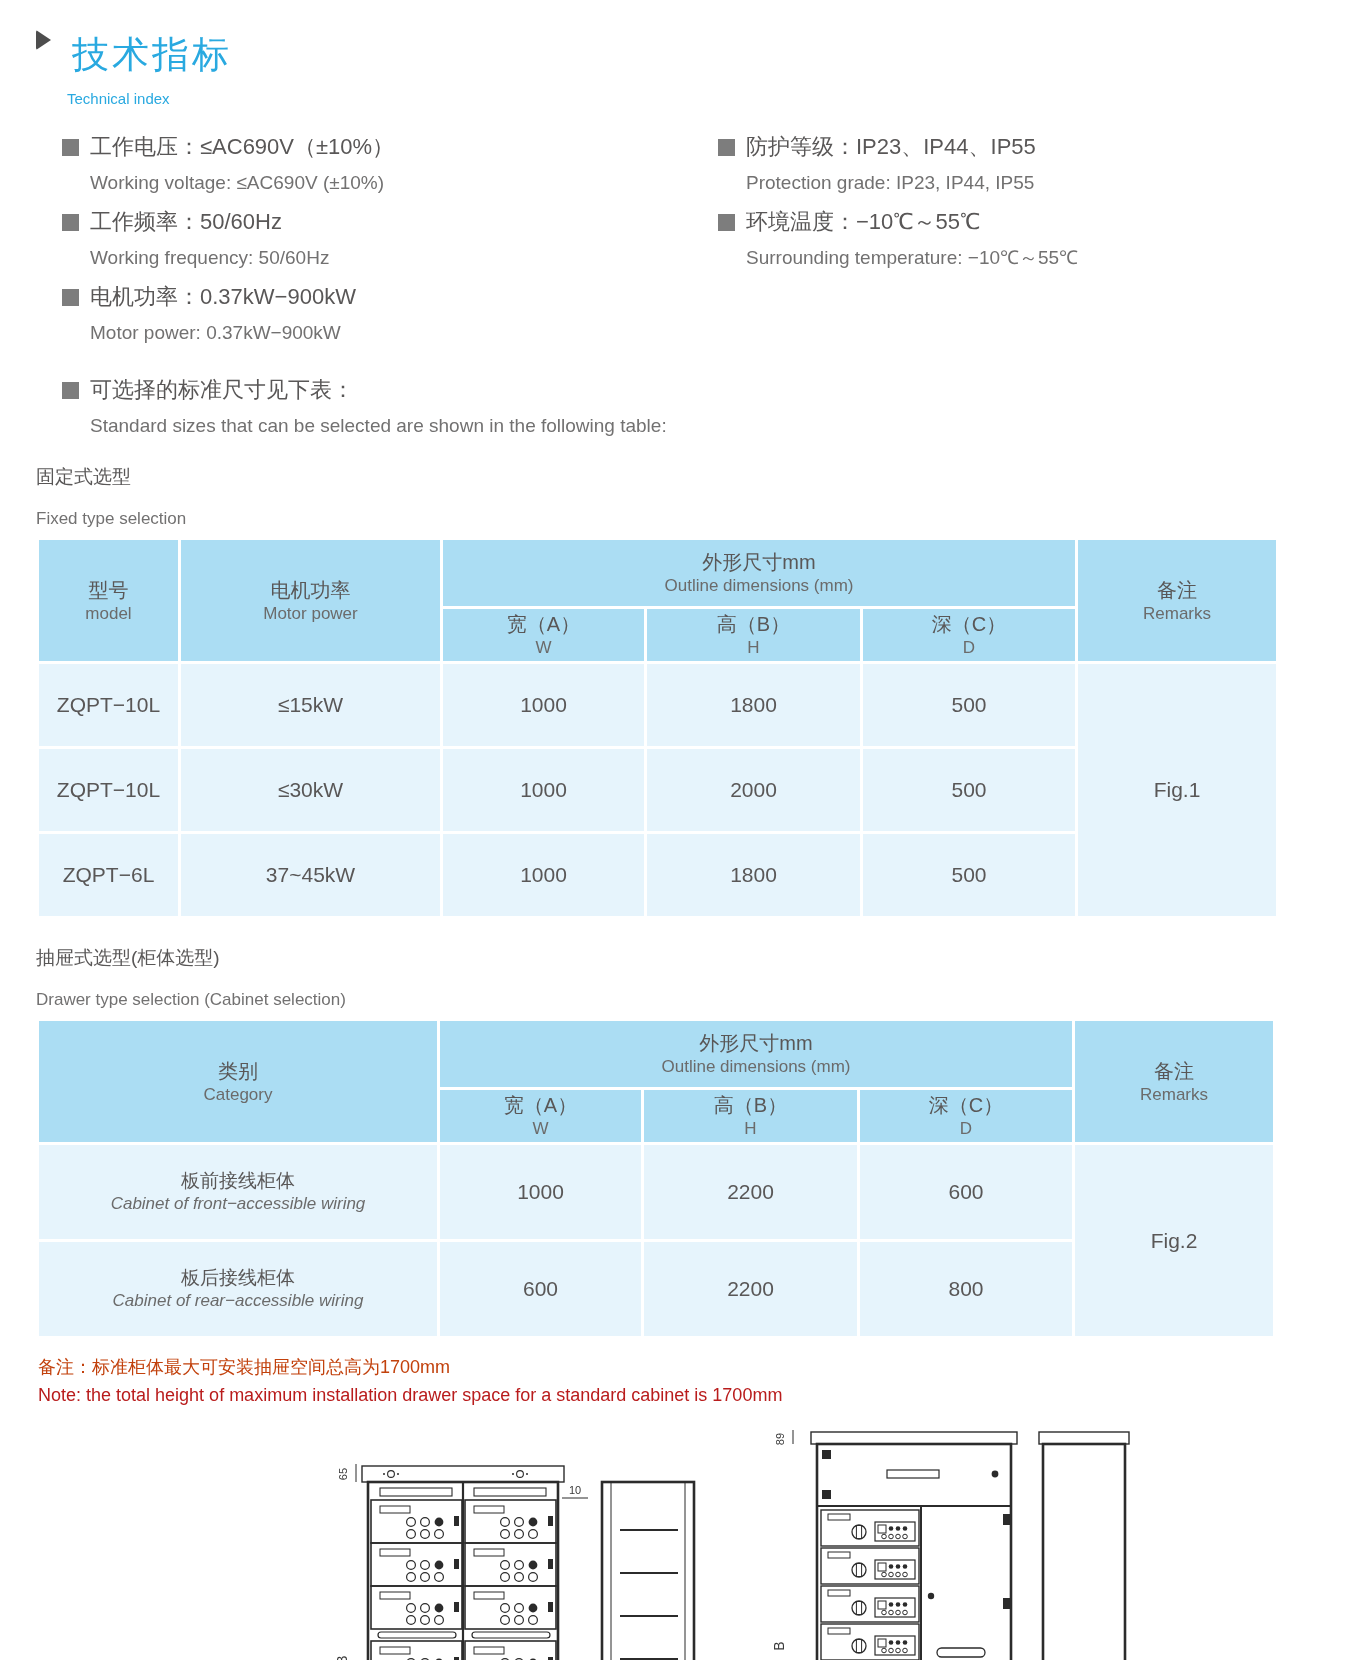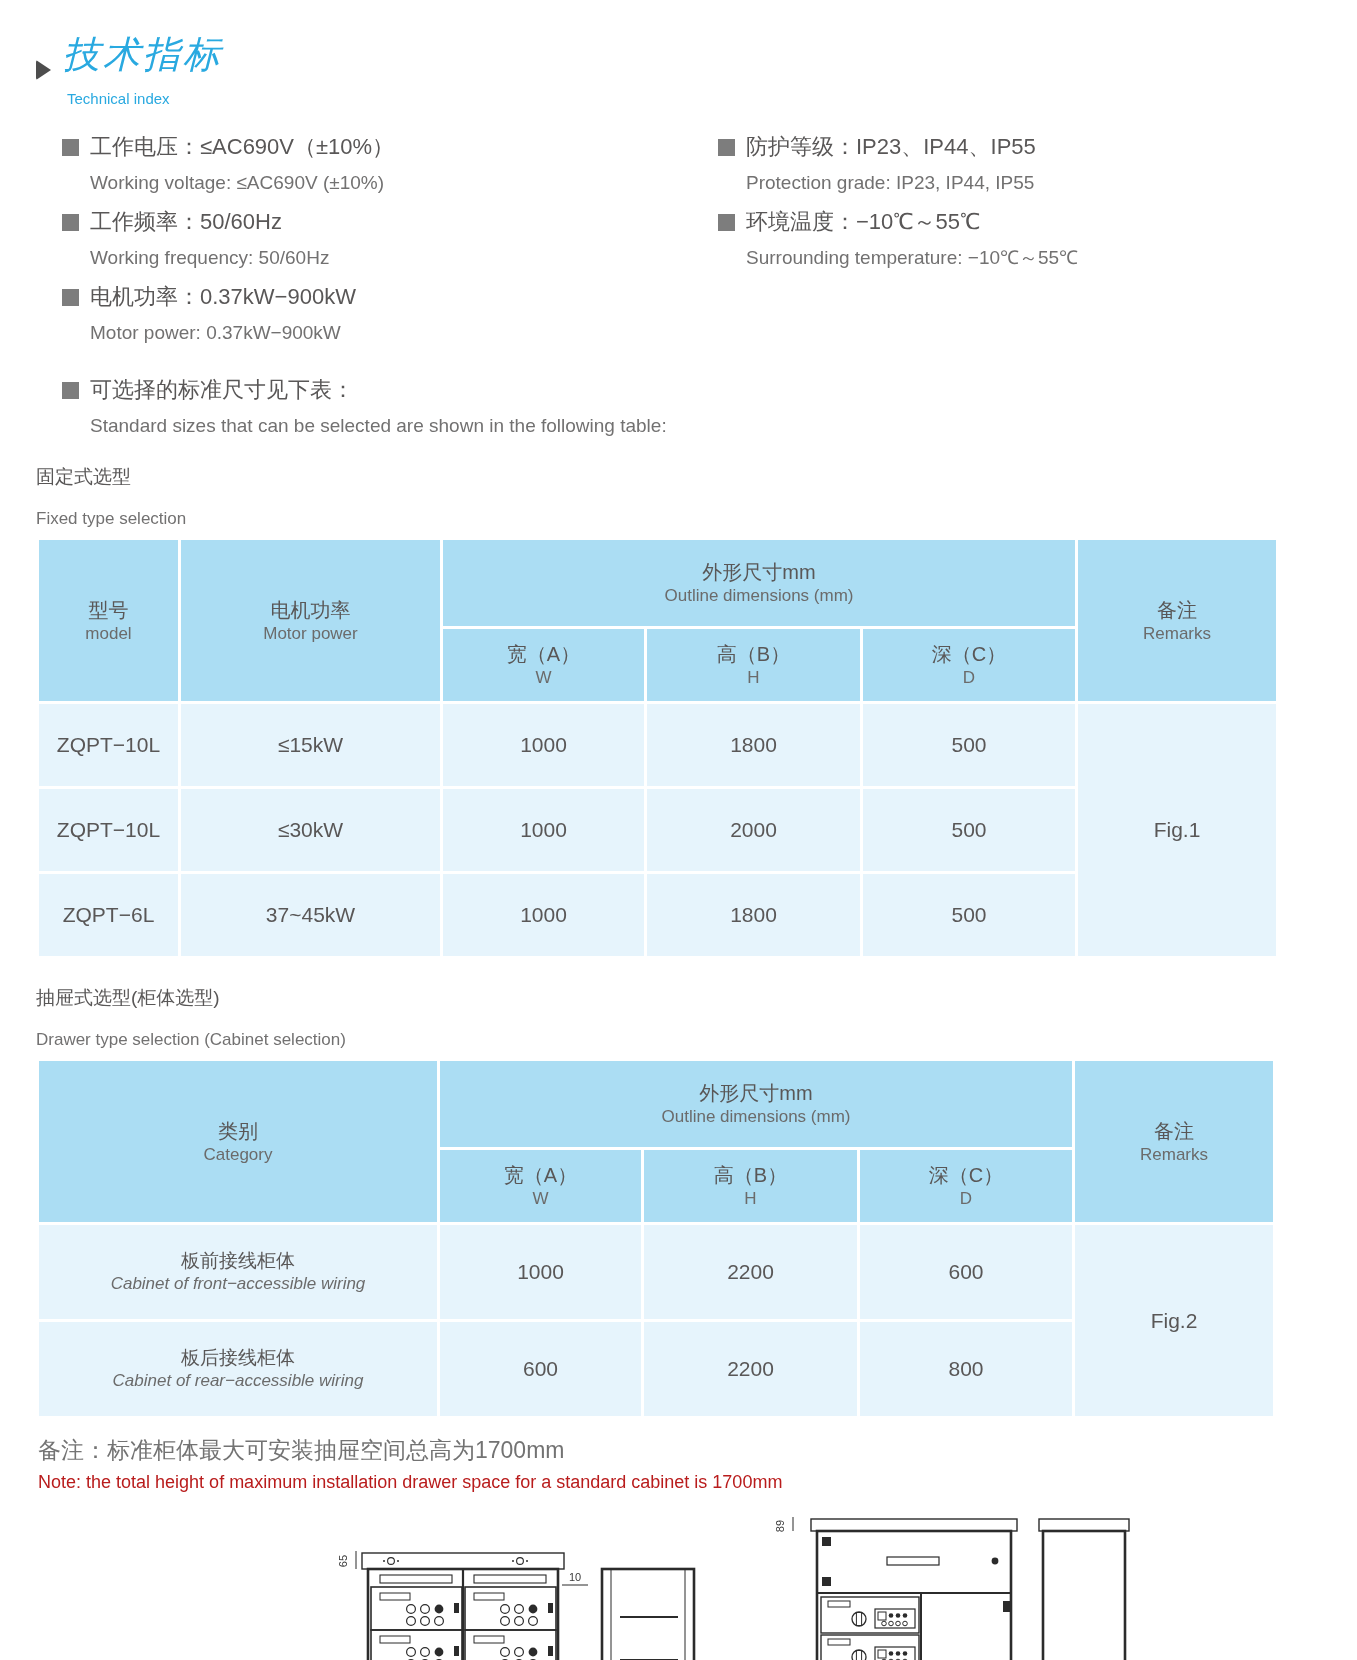--- a/index.html
+++ b/index.html
@@ -2,52 +2,52 @@
 <html><head>
 <meta charset="utf-8">
 <style>
   html,body{margin:0;padding:0;background:#ffffff;}
   .page{
     width:1357px;height:1660px;background:#fff;position:relative;
     font-family:"Liberation Sans", sans-serif;color:#595757;
     box-sizing:border-box;padding:30px 40px 0 36px;overflow:hidden;
   }
   
-  .title-row{display:flex;align-items:flex-end;gap:12px;font-style:italic;}
+  .title-row{display:flex;align-items:flex-start;gap:21px;}
   .tri{width:0;height:0;border-left:15px solid #4d4d4d;border-top:10px solid transparent;border-bottom:10px solid transparent;border-radius:2px;}
   .title-zh{font-size:37px;color:#29a9e0;letter-spacing:3px;font-weight:normal;margin:0;}
   .title-en{font-size:15px;color:#29a9e0;margin:10px 0 0 31px;}
   
   .specs{display:grid;grid-template-columns:645px 1fr;margin-top:26px;gap:30px;}
   .spec{margin-bottom:13px;}
   .spec-zh{display:flex;align-items:center;gap:11px;font-size:22px;color:#595757;line-height:28px;}
   .bullet{width:17px;height:17px;background:#7d7d7d;flex:0 0 auto;}
   .spec-en{margin:10px 0 0 28px;font-size:19px;color:#727171;line-height:24px;}
   .spec-left{padding-left:26px;}
   .spec-right{padding-left:7px;}
   .intro{margin-top:18px;padding-left:26px;}
   
   .section-label{margin-top:26px;}
   .section-zh{font-size:19px;color:#595757;}
   .section-en{font-size:17px;color:#727171;margin-top:19px;}
   
   table.spec-table{border-collapse:separate;border-spacing:3px;width:1226px;table-layout:fixed;margin-top:8px;}
-  table.spec-table th{background:#abddf3;font-weight:normal;color:#595757;padding:12px 0;}
+  table.spec-table th{background:#abddf3;font-weight:normal;color:#595757;padding:2px 0;}
   table.spec-table td{background:#e6f4fc;text-align:center;font-size:21px;color:#595757;padding:19px 0;}
   .hzh{display:block;font-size:20px;line-height:26px;}
   .hen{display:block;font-size:17px;line-height:22px;color:#6b6b6b;}
   .czh{display:block;font-size:19px;line-height:24px;}
   .cen{display:block;font-size:17px;line-height:22px;color:#6b6b6b;font-style:italic;}
   tr.hrow1 th{height:62px;}
   tr.hrow2 th{height:48px;}
   table.t1 tr.drow td{height:44px;}
   table.t2 tr.drow td{height:56px;}
   
   .note{margin-top:16px;padding-left:2px;}
-  .note-zh{font-size:23px;color:#737373;}
+  .note-zh{font-size:18px;color:#c2410c;}
   .note-en{font-size:18px;color:#b91c1c;margin-top:6px;}
   
   .figs{display:flex;align-items:flex-start;gap:48px;margin:10px 0 0 298px;}
   .fig{display:flex;flex-direction:column;align-items:center;}
   svg .ln{stroke:#2b2b2b;fill:none;}
   svg text{font-family:"Liberation Sans", sans-serif;fill:#3a3a3a;}
 </style>
 </head>
 <body>
 

